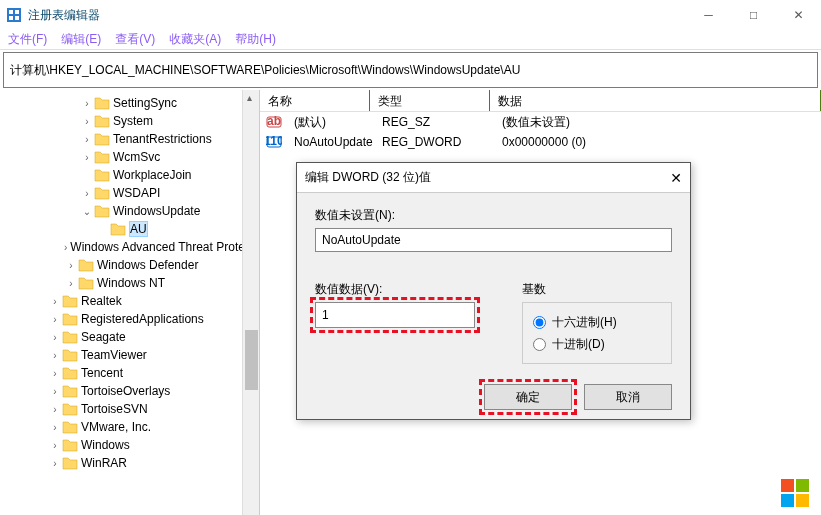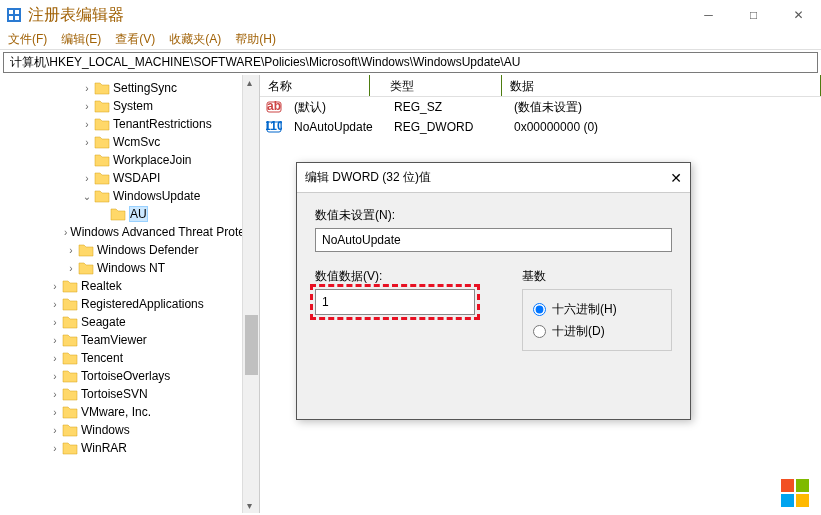--- a/index.html
+++ b/index.html
@@ -1,59 +1,59 @@
 <!DOCTYPE html>
 <html><head>
 <meta charset="utf-8">
 <style>
 * { box-sizing: border-box; margin: 0; padding: 0; font-family: "Microsoft YaHei", "Segoe UI", sans-serif; font-size: 12px; }
 body { background: #fff; width: 821px; height: 515px; overflow: hidden; position: relative; }
 
 .titlebar { height: 30px; display: flex; align-items: center; padding-left: 6px; background: #fff; }
 .titlebar .app-icon { width: 16px; height: 16px; margin-right: 6px; }
-.titlebar .title { font-size: 16px; color: #a16207; text-align: center; }
+.titlebar .title { font-size: 12px; color: #0c4a6e; text-align: center; }
 .win-controls { margin-left: auto; display: flex; }
 .win-controls div { width: 45px; height: 30px; display: flex; align-items: center; justify-content: center; color: #555; }
 
 .menubar { height: 20px; display: flex; align-items: center; padding-left: 8px; gap: 14px; border-bottom: 1px solid #e0e0e0; }
-.menubar span { font-size: 12px; color: #a16207; }
-
-.pathbar { height: 21px; border: 1px solid #7a7a7a; margin: 2px 3px; padding: 2px 6px; font-size: 12px; display: flex; align-items: center; }
+.menubar span { font-size: 12px; color: #8b5cf6; }
+
+.pathbar { height: 36px; border: 1px solid #7a7a7a; margin: 2px 3px; padding: 2px 6px; font-size: 12px; display: flex; align-items: center; }
 
 .content { display: flex; height: 438px; position: relative; }
 .tree-pane { width: 260px; border-right: 1px solid #ccc; overflow: hidden; padding-top: 4px; position: relative; }
 .tree-scrollbar { position: absolute; right: 0; top: 0; width: 17px; height: 100%; background: #f0f0f0; border-left: 1px solid #ddd; }
 .tree-scrollbar::before { content: "▴"; position: absolute; top: 2px; left: 4px; font-size: 10px; color: #666; }
 .tree-scrollbar::after { content: "▾"; position: absolute; bottom: 2px; left: 4px; font-size: 10px; color: #666; }
 .tree-thumb { position: absolute; top: 240px; left: 2px; width: 13px; height: 60px; background: #c0c0c0; }
 
 .tree-item { display: flex; align-items: center; height: 18px; white-space: nowrap; }
 .tree-toggle { width: 14px; text-align: center; color: #666; font-size: 10px; }
 .tree-folder { width: 16px; height: 14px; margin-right: 3px; }
 .tree-label { font-size: 12px; }
 .tree-selected { background: #cce8ff; border: 1px solid #99d1ff; }
 
 .list-pane { flex: 1; }
 .list-header { display: flex; height: 22px; border-bottom: 1px solid #e0e0e0; }
 .list-header div { padding: 3px 8px; font-size: 12px; border-right: 1px solid #4d7c0f; }
 .col-name { width: 110px; }
-.col-type { width: 120px; margin-left: 12px; }
+.col-type { width: 120px; }
 .col-data { flex: 1; }
 .list-row { display: flex; height: 20px; align-items: center; }
 .list-row .cell { padding: 0 8px; font-size: 12px; }
 .row-icon { width: 16px; height: 16px; margin-left: 6px; margin-right: 4px; }
 
 .dialog { position: absolute; left: 296px; top: 162px; width: 395px; height: 258px; background: #f0f0f0; border: 1px solid #555; box-shadow: 2px 2px 8px rgba(0,0,0,0.25); }
 .dialog-titlebar { height: 30px; background: #fff; display: flex; align-items: center; padding: 0 8px; border-bottom: 1px solid #ccc; }
 .dialog-titlebar .dtitle { font-size: 12px; }
 .dialog-close { margin-left: auto; font-size: 14px; }
 .dialog-body { padding: 14px 18px; }
 .dlabel { font-size: 12px; margin-bottom: 4px; display: block; }
 .dinput-name { width: 100%; height: 24px; border: 1px solid #888; background: #fff; padding: 2px 6px; font-size: 12px; }
-.drow2 { display: flex; margin-top: 16px; gap: 30px; justify-content: flex-end; }
+.drow2 { display: flex; margin-top: 29px; gap: 30px; justify-content: flex-end; }
 .dval-col { flex: 1; }
 .dinput-val { width: 160px; height: 26px; border: 1px solid #888; background: #fff; padding: 2px 6px; font-size: 12px; }
 .dbase-col { width: 150px; }
 .dradio-group { border: 1px solid #ccc; padding: 8px 10px; }
 .dradio-row { display: flex; align-items: center; height: 22px; font-size: 12px; }
 .dradio-row input { margin-right: 6px; }
 .dbuttons { display: flex; justify-content: flex-end; gap: 12px; margin-top: 20px; }
 .dbtn { width: 88px; height: 26px; border: 1px solid #888; background: #e1e1e1; font-size: 12px; }
 
 .red-dash { outline: 3px dashed #e81123; outline-offset: 2px; }
@@ -296,20 +296,24 @@
               <input type="radio" name="base" checked="" style="">
               <span>十六进制(H)</span>
             </div>
           <div class="dradio-row">
               <input type="radio" name="base" style="">
               <span>十进制(D)</span>
             </div>
         </div>
       </div>
     </div>
+    <div class="dbuttons">
+      <button class="dbtn red-dash">确定</button>
+      <button class="dbtn">取消</button>
+    </div>
   </div>
 </div>
 
 <div class="watermark">
   <svg class="wm-logo" viewBox="0 0 30 30">
       <rect x="0" y="0" width="13" height="13" fill="#f25022"></rect>
       <rect x="15" y="0" width="13" height="13" fill="#7fba00"></rect>
       <rect x="0" y="15" width="13" height="13" fill="#00a4ef"></rect>
       <rect x="15" y="15" width="13" height="13" fill="#ffb900"></rect>
     </svg>

